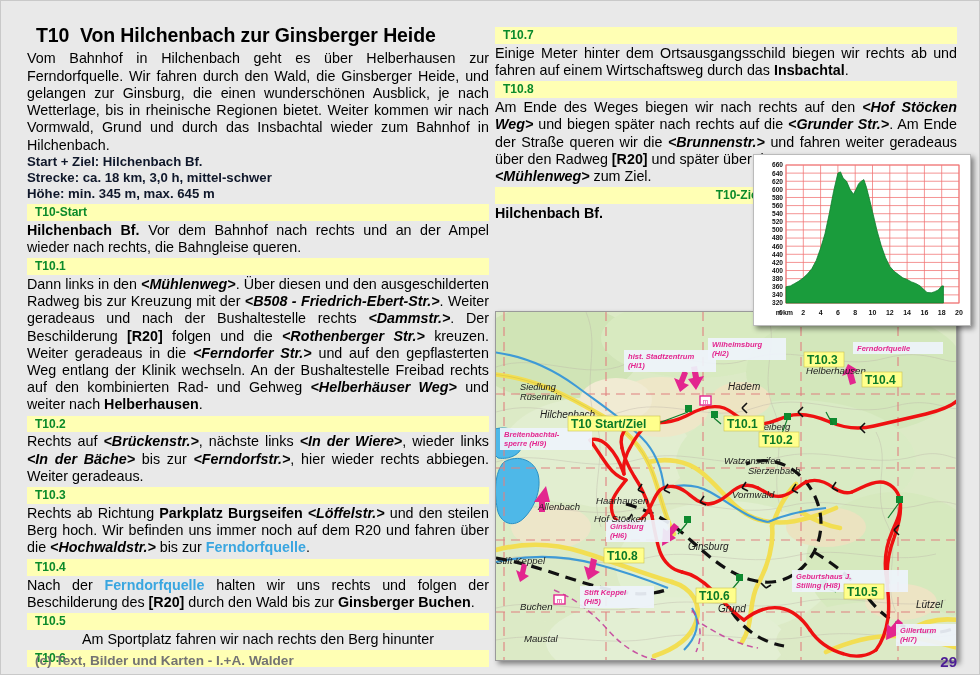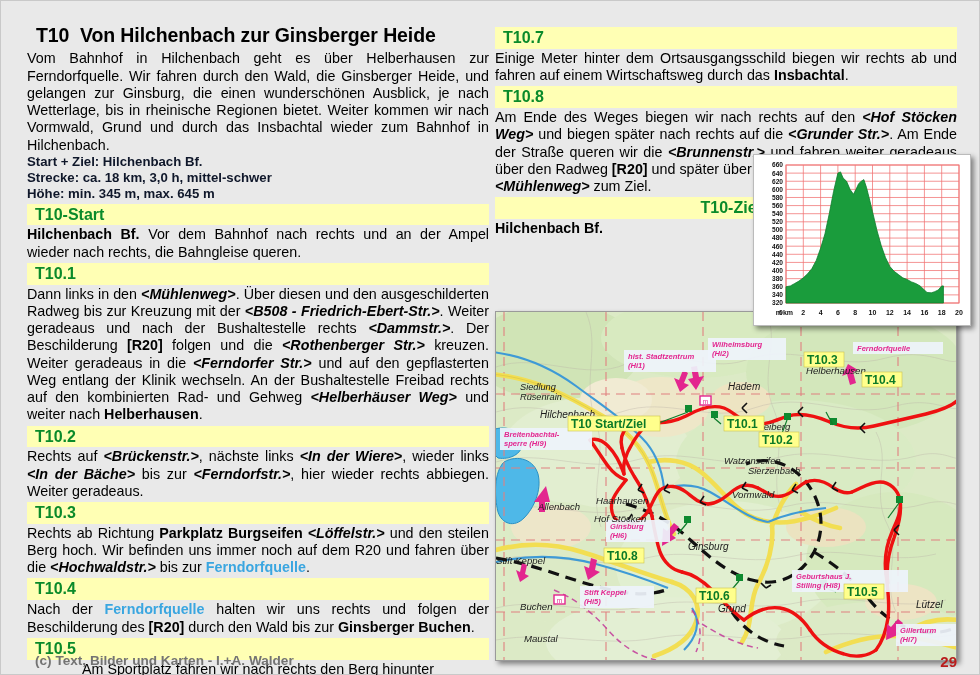--- a/index.html
+++ b/index.html
@@ -32,36 +32,36 @@
     text-align:justify;text-justify:inter-word;
   }
   p.body.last-left{ text-align:center; }
   .meta{
     font-size:13.2px;font-weight:bold;line-height:1.21;margin:0;color:#0f172a;
   }
   .hl{
     background:#ffffb4;
     color:#0a8a2a;
     font-weight:bold;
-    font-size:16px;
+    font-size:12px;
     padding:1px 0 1px 8px;
     margin:2px 0 1px 0;
     line-height:1.24;
   }
   b.k{font-weight:bold;}
   i.s{font-style:italic;font-weight:bold;}
   span.cy{color:#3aa6e0;font-weight:bold;}
   
   .footer{
     position:absolute;left:34px;top:652px;
     font-size:13.6px;font-weight:bold;color:#737373;
   }
   .pageno{
     position:absolute;right:22px;top:652px;
-    font-size:15px;font-weight:bold;color:#b91c1c;
+    font-size:15px;font-weight:bold;color:#4c1d95;
   }
   
   .map{
     position:absolute;left:494px;top:310px;width:462px;height:350px;
     overflow:hidden;
     box-shadow:3px 3px 5px rgba(0,0,0,.45);
     background:#d7e8c2;
     border:1px solid #9a9a9a;
     box-sizing:border-box;
   }

